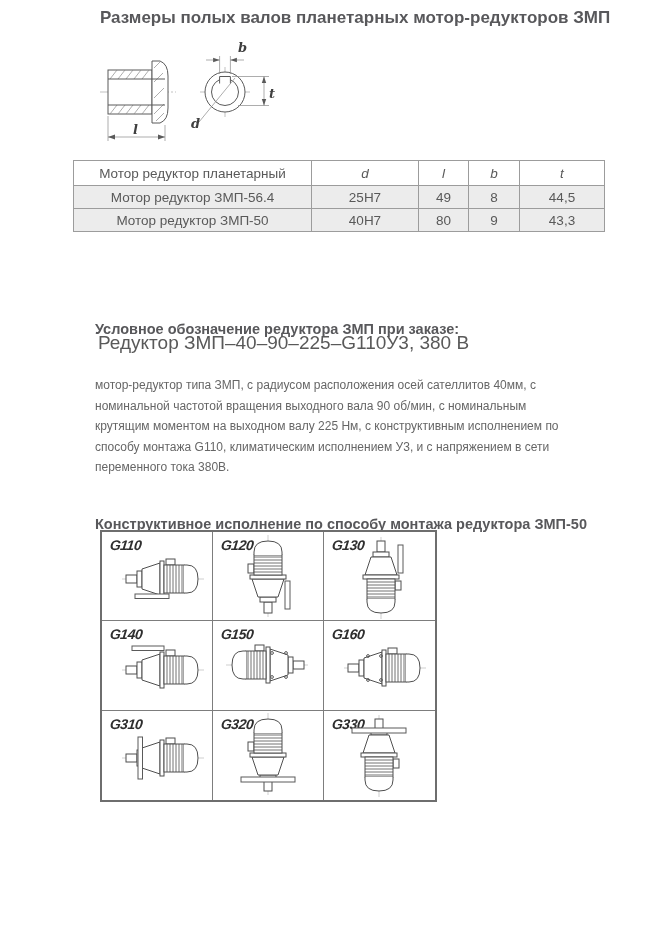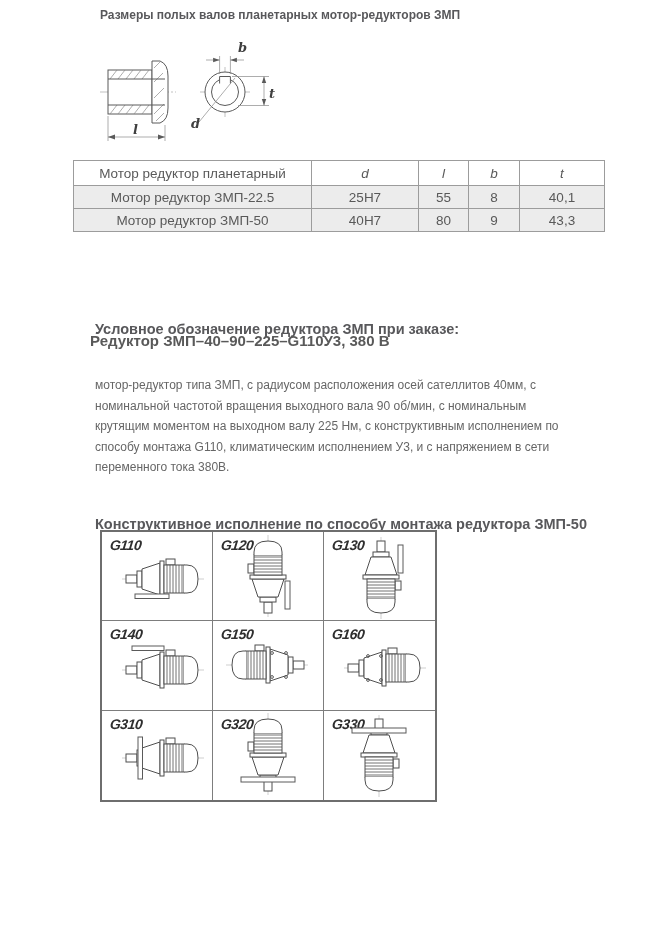--- a/index.html
+++ b/index.html
@@ -2,24 +2,24 @@
 <html><head>
 <meta charset="utf-8">
 <style>
   html,body{margin:0;padding:0;}
   body{
     width:670px;height:948px;background:#ffffff;position:relative;
     font-family:"Liberation Sans", sans-serif;overflow:hidden;
   }
   .abs{position:absolute;}
   .page-title{
-    left:100px;top:8px;font-size:12px;font-weight:bold;color:#58585b;
+    left:100px;top:8px;font-size:17px;font-weight:bold;color:#58585b;
   }
   .sec-heading{font-size:14.5px;font-weight:bold;color:#58585b;margin-top:24px;}
-  .designation{left:90px;top:332px;font-size:15px;font-weight:bold;color:#595959;}
+  .designation{left:98px;top:332px;font-size:19px;font-weight:normal;color:#595959;}
   .desc{
     left:95px;top:375px;width:500px;font-size:12px;line-height:20.5px;color:#666666;
     white-space:pre-line;
   }
   
   .spec-table{
     position:absolute;left:73px;top:160px;width:531px;
     border-collapse:collapse;table-layout:fixed;
     border:1px solid #8c8c8c;
   }
@@ -134,25 +134,25 @@
     </colgroup>
     <tbody>
         <tr class="hdr">
       <td>Мотор редуктор планетарный</td>
       <td class="dim">d</td>
       <td class="dim">l</td>
       <td class="dim">b</td>
       <td class="dim">t</td>
     </tr>
     <tr class="alt">
-      <td>Мотор редуктор ЗМП-22.5</td>
+      <td>Мотор редуктор ЗМП-56.4</td>
       <td>25Н7</td>
-      <td>55</td>
+      <td>49</td>
       <td>8</td>
-      <td>40,1</td>
+      <td>44,5</td>
     </tr>
     <tr class="alt">
       <td>Мотор редуктор ЗМП-50</td>
       <td>40Н7</td>
       <td>80</td>
       <td>9</td>
       <td>43,3</td>
     </tr>
   </tbody>
     </table>

